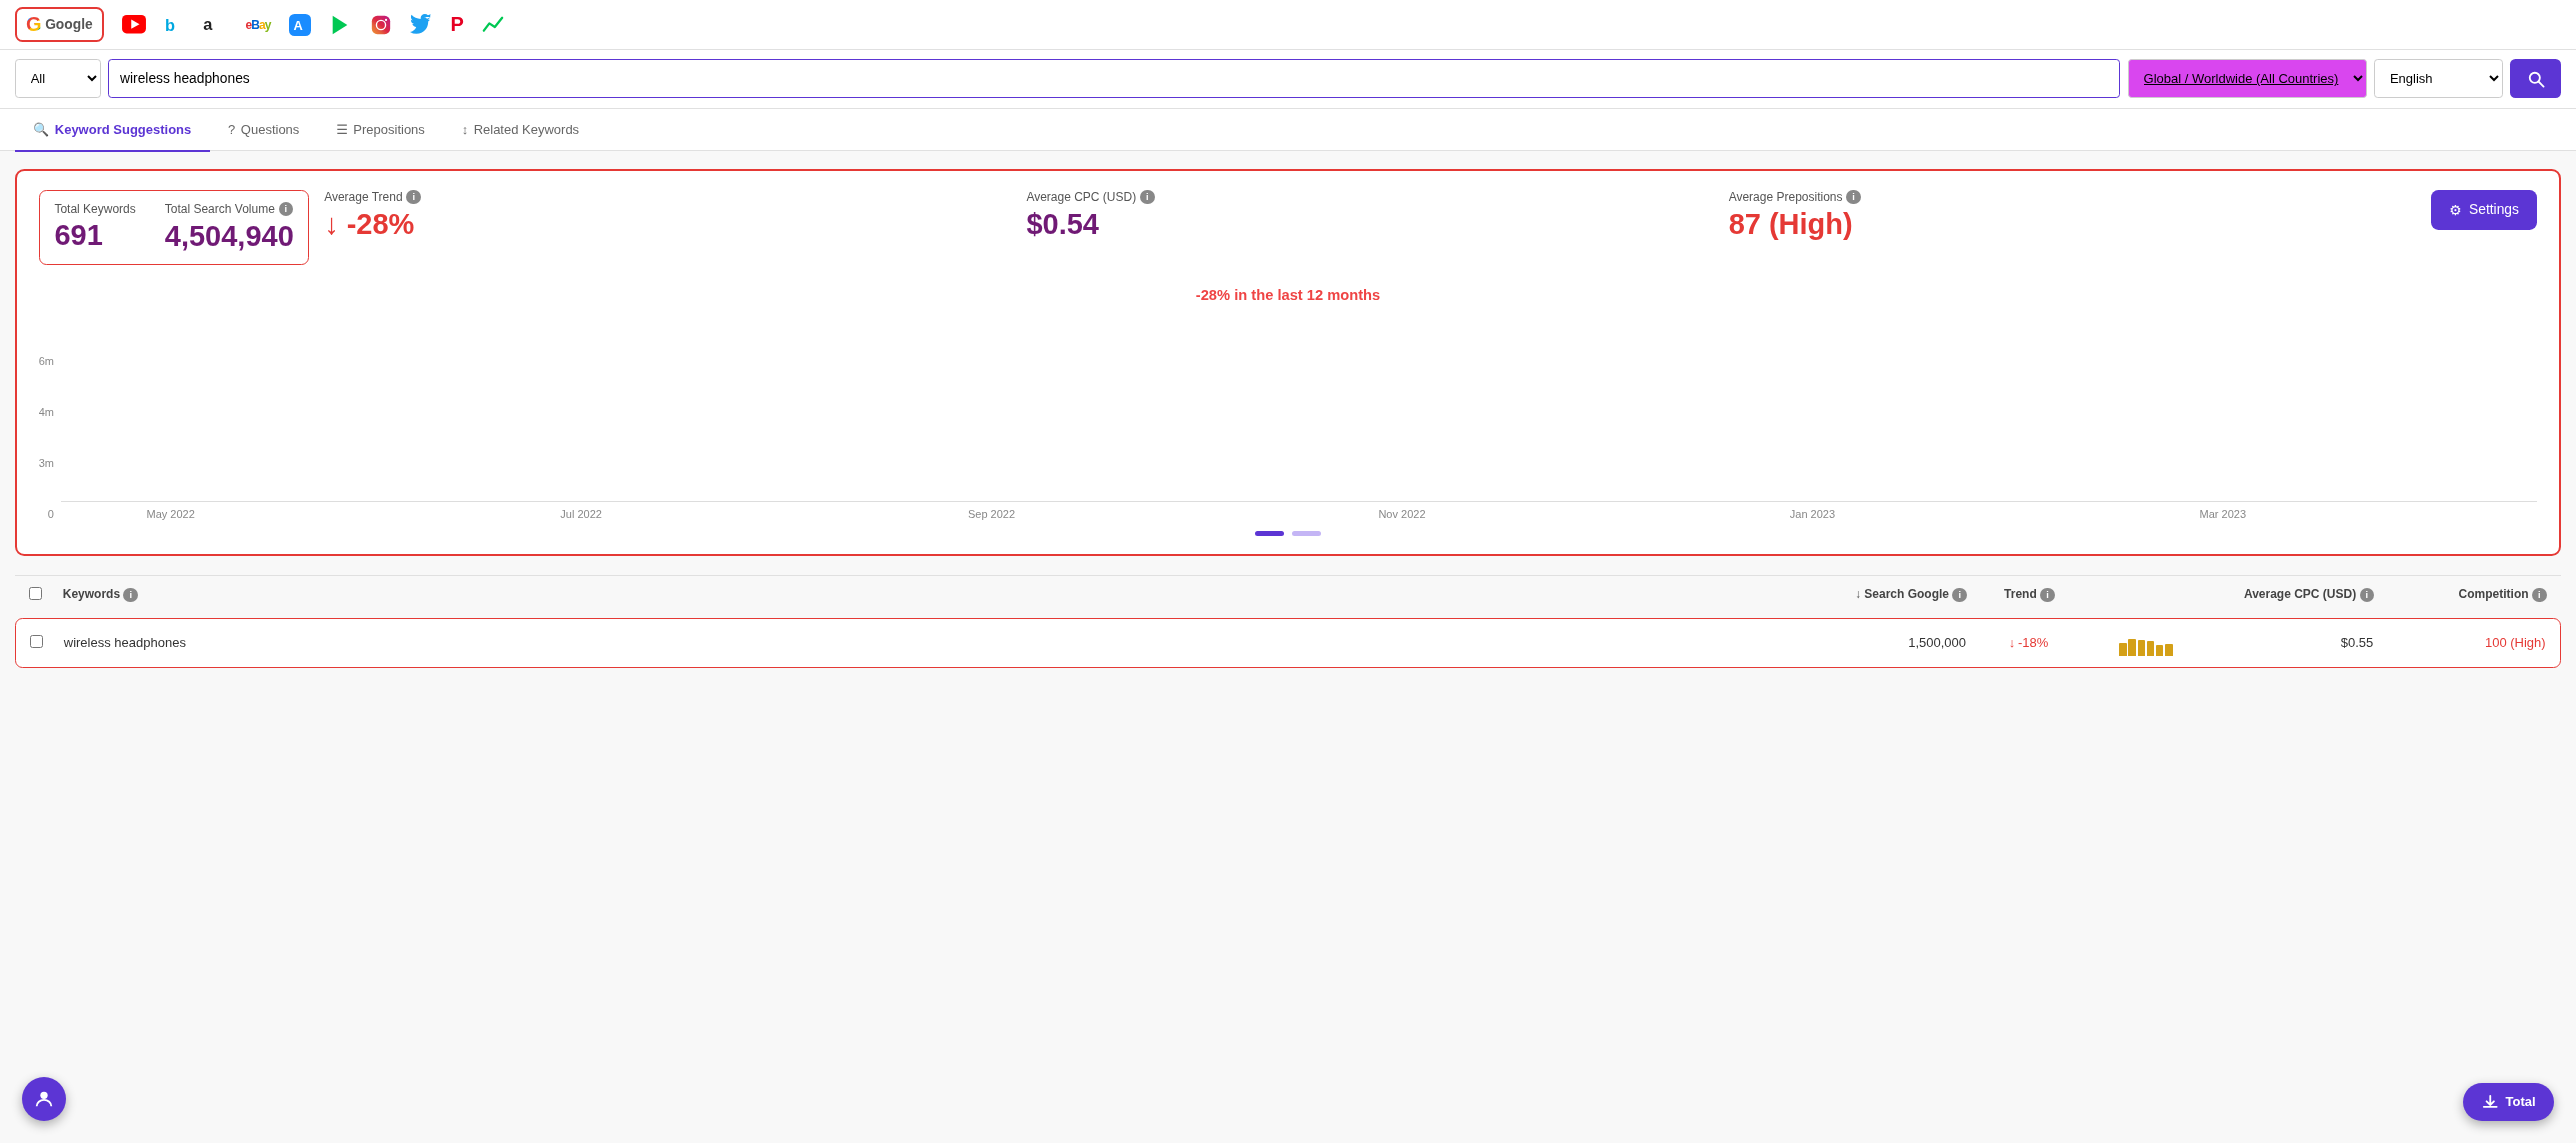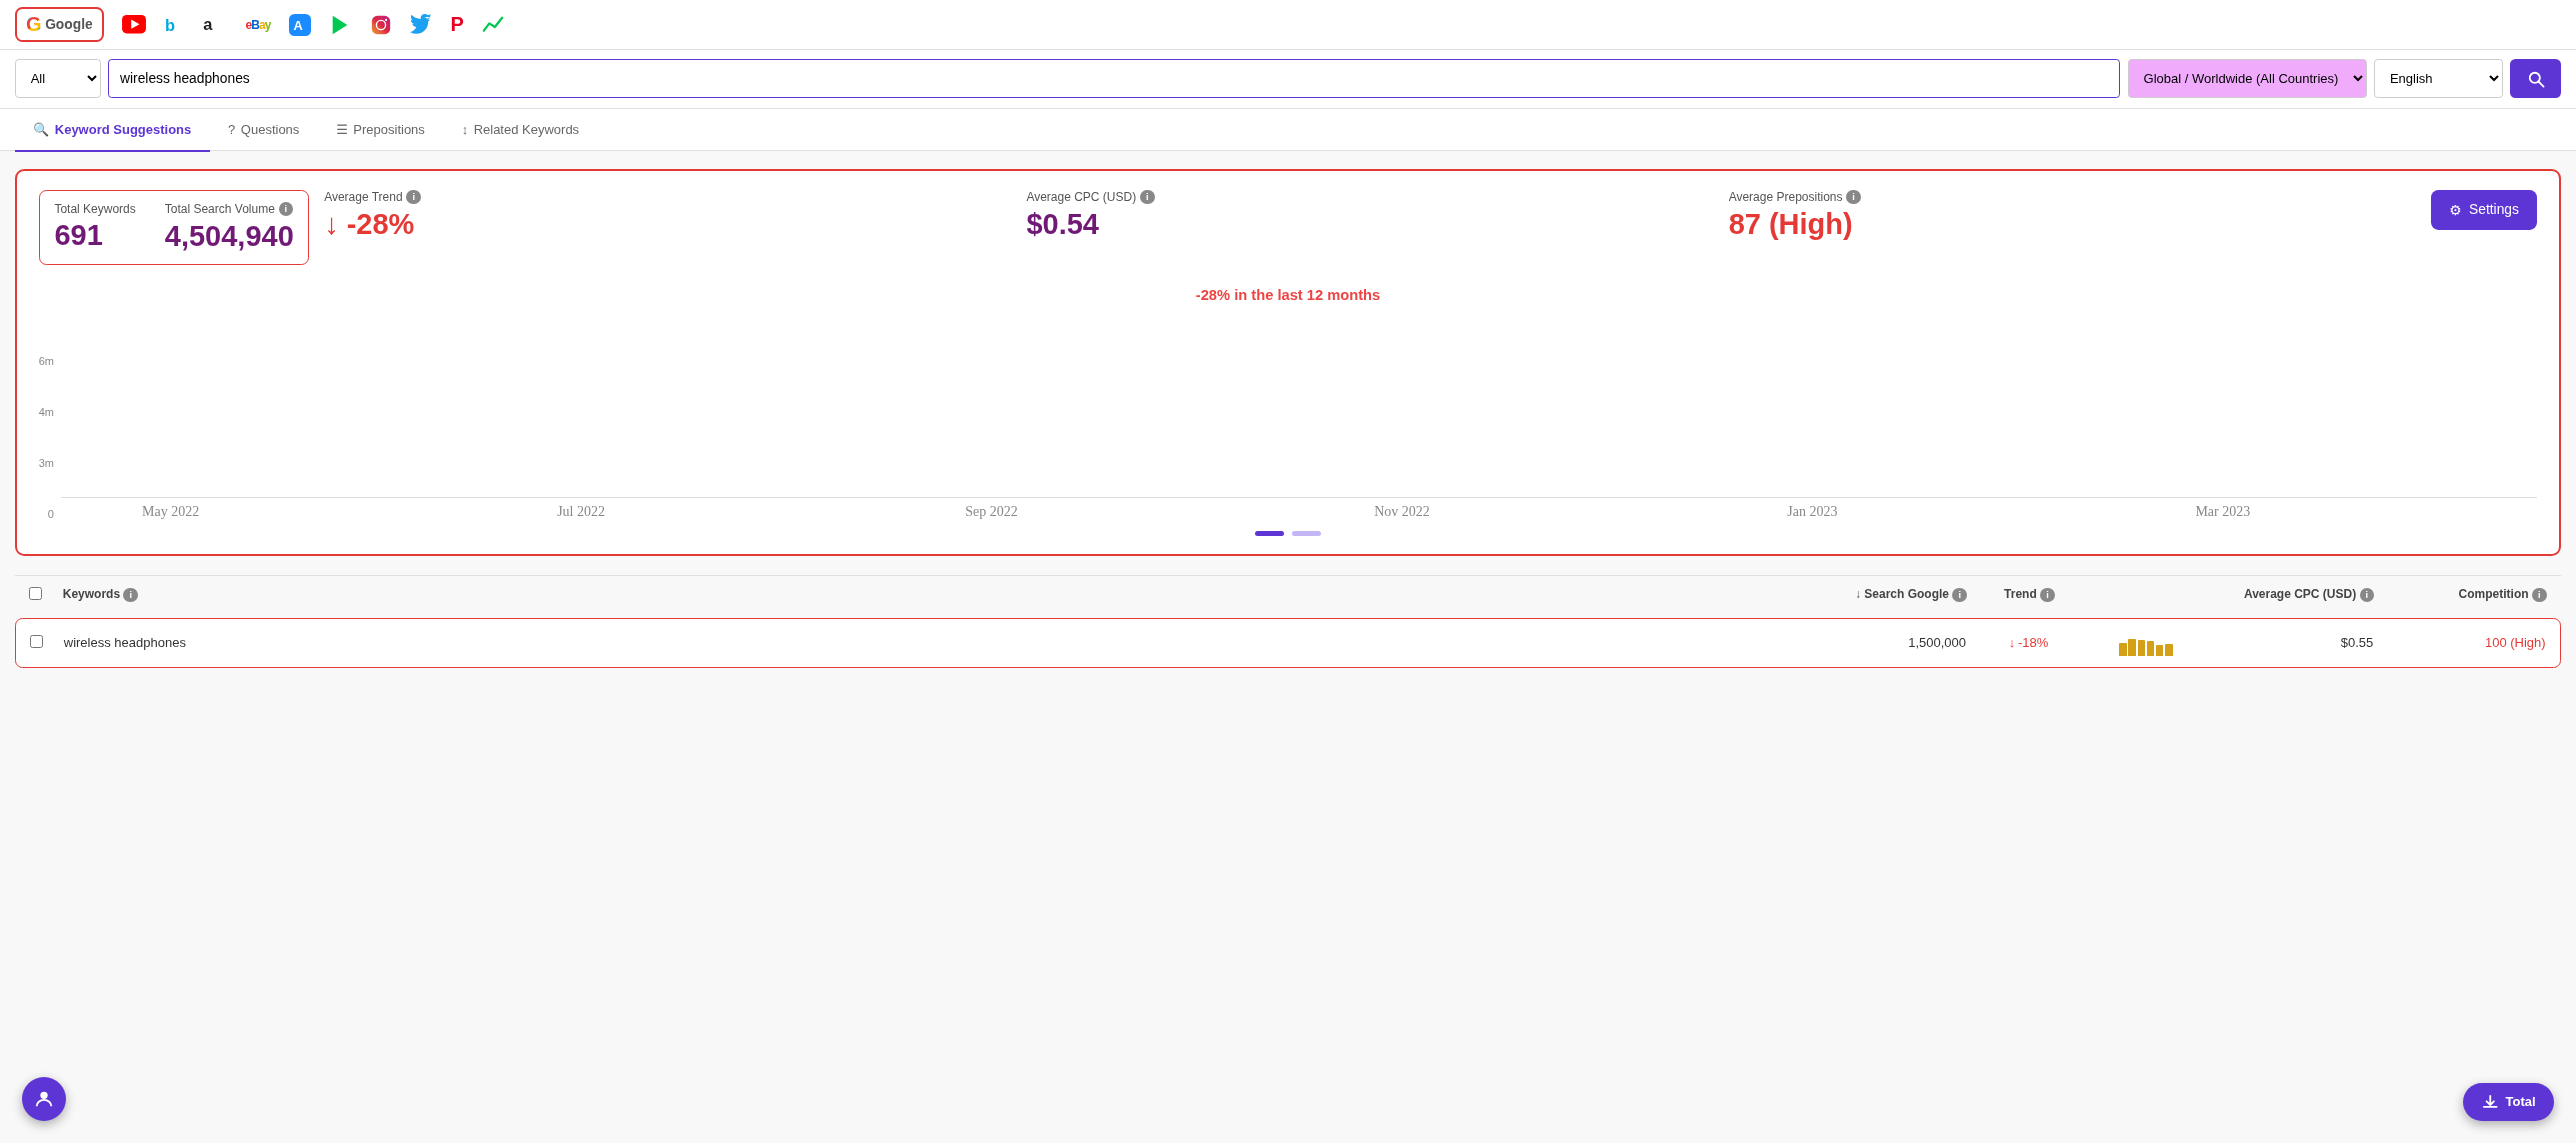--- a/index.html
+++ b/index.html
@@ -61,24 +61,25 @@
       font-size: 13.8px;
       padding: 0 11px;
       width: 100%;
       background: transparent;
     }
     .location-select {
       border: 0.9px solid #ccc;
       border-radius: 3.7px;
       padding: 7.4px 11px;
       font-size: 13px;
-      background: #f0abfc;
+      background: #d946ef;
       cursor: pointer;
       height: 39px;
       min-width: 239px;
+      text-decoration: underline;
     }
     .language-select {
       border: 0.9px solid #ccc;
       border-radius: 3.7px;
       padding: 7.4px 11px;
       font-size: 13px;
       background: #fff;
       cursor: pointer;
       height: 39px;
       min-width: 129px;
@@ -239,23 +240,22 @@
     .bar {
       background: #d4a017;
       border-radius: 1.8px 1.8px 0 0;
       flex: 1;
       min-width: 0;
     }
     .x-labels {
       display: flex;
       gap: 5px;
       padding: 5.5px 9.2px 0 9.2px;
-      font-size: 14px;
+      font-size: 11px;
       color: #888;
-      font-family: Liberation Serif, serif;
     }
     .x-label {
       flex: 1;
       text-align: center;
     }
     .chart-dots {
       display: flex;
       justify-content: center;
       gap: 7.4px;
       margin-top: 11px;

